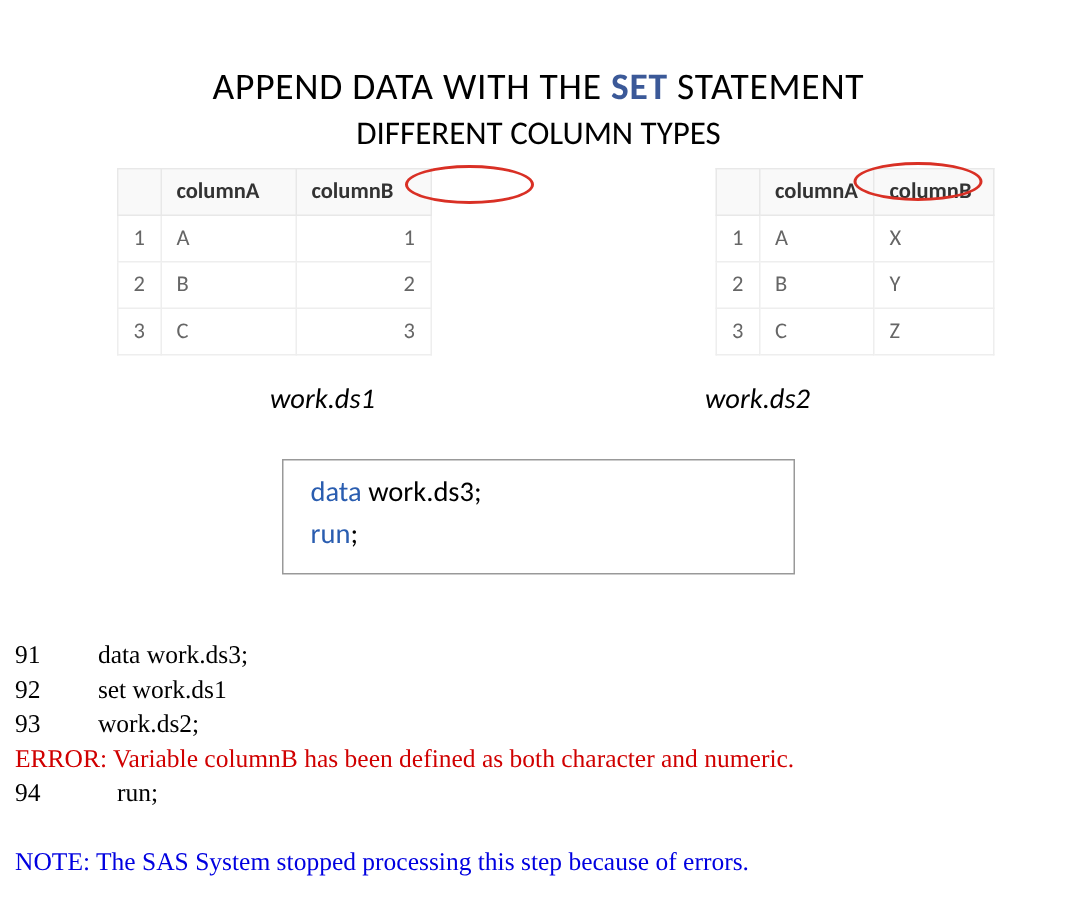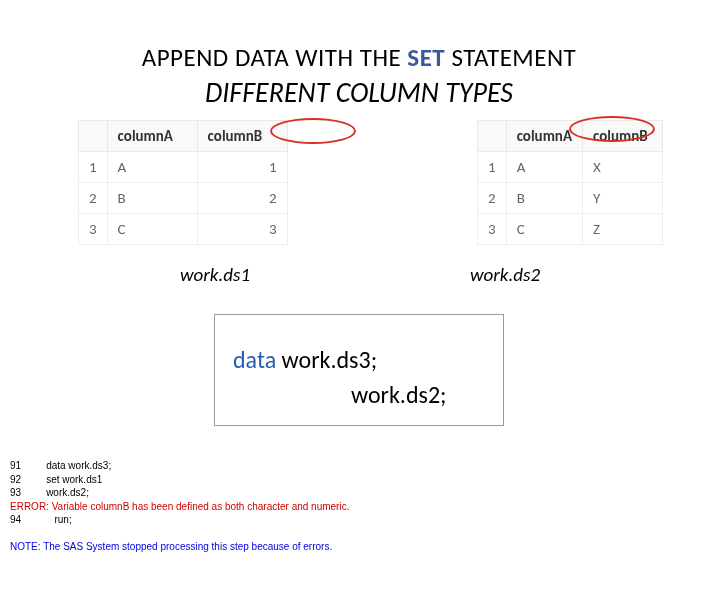--- a/index.html
+++ b/index.html
@@ -20,22 +20,21 @@
       font-weight: normal;
       color: #000;
       letter-spacing: 0.5px;
       margin-top: 34px;
     }
     .main-title .highlight {
       color: #3b5998;
       font-weight: bold;
     }
     .subtitle {
-      font-size: 28px;
-      font-style: italic;
+      font-size: 22px;
       color: #000;
       margin-top: 2px;
     }
     .tables-row {
       display: flex;
       justify-content: space-between;
       padding: 10px 55px 0 78px;
       align-items: center;
     }
     .table-wrap {
@@ -90,33 +89,33 @@
     }
     .captions-row {
       display: flex;
       justify-content: space-around;
       padding: 0 40px;
     }
     .caption.c1 { margin-left: 30px; }
     .caption.c2 { margin-right: 28px; }
     .code-box {
       border: 1px solid #999;
-      width: 290px;
+      width: 342px;
       margin: 28px auto 0 auto;
-      padding: 28px 18px 12px 18px;
-      font-size: 24px;
+      padding: 8px 18px 12px 18px;
+      font-size: 19px;
       line-height: 1.45;
       font-family: Calibri, Arial, sans-serif;
     }
     .code-box .kw { color: #2a5db0; }
     .code-box .indent1 { padding-left: 78px; display: inline-block; }
     .code-box .indent2 { padding-left: 118px; display: block; }
     .log-area {
-      font-family: Liberation Sans, sans-serif;
-      font-size: 10px;
+      font-family: Liberation Serif, serif;
+      font-size: 17px;
       padding: 20px 10px 0 10px;
       line-height: 1.35;
       white-space: pre;
       color: #000;
     }
     .log-error { color: #d00000; }
     .log-note { color: #0000e0; }
   </style>
 </head>
 <body>
@@ -186,21 +185,21 @@
   </div>
 </div>
 
 <div class="captions-row">
   <div class="caption c1">work.ds1</div>
   <div class="caption c2">work.ds2</div>
 </div>
 
 <div class="code-box">
   <div><span class="kw">data</span><span> work.ds3;</span></div>
-  <span class="indent2">work.ds2;</span>
+  <div><span class="kw">run</span><span>;</span></div>
 </div>
 
 <div class="log-area">
 <span>91         data work.ds3;</span>
 <span>92         set work.ds1</span>
 <span>93         work.ds2;</span>
 <span class="log-error">ERROR: Variable columnB has been defined as both character and numeric.</span>
 <span>94            run;</span>
 
 <span class="log-note">NOTE: The SAS System stopped processing this step because of errors.</span>

